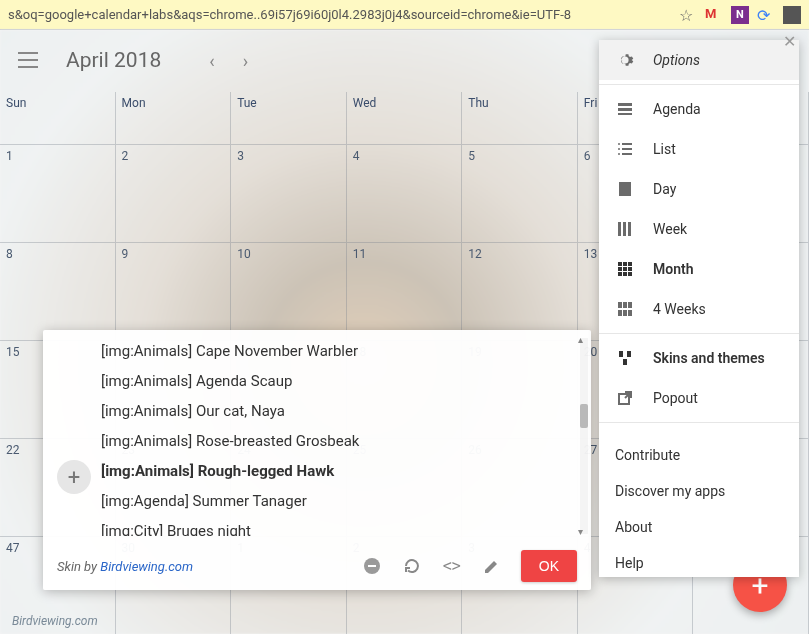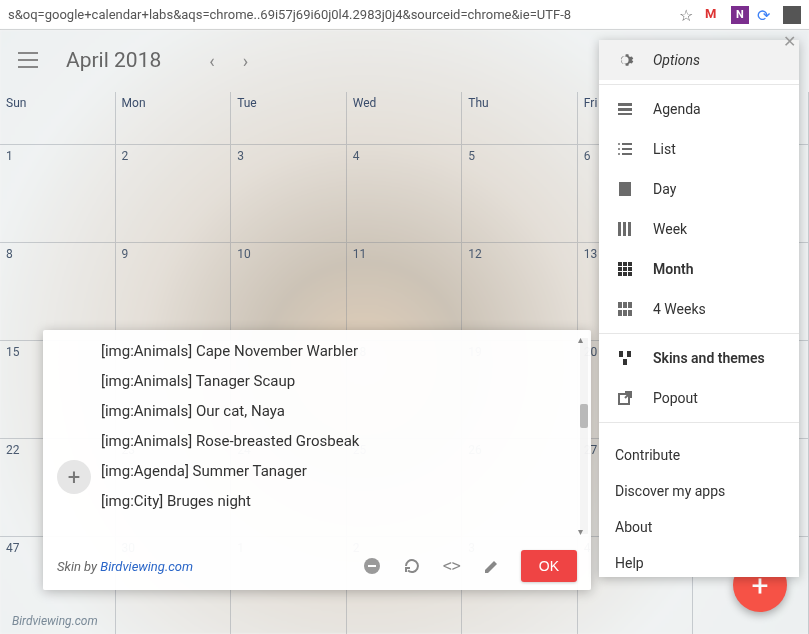--- a/index.html
+++ b/index.html
@@ -1,18 +1,18 @@
 <!DOCTYPE html>
 <html><head>
 <meta charset="utf-8">
 <style>
   * { box-sizing: border-box; margin: 0; padding: 0; }
   body { font-family: Roboto, Arial, sans-serif; width: 809px; height: 634px; overflow: hidden; background: #e8e8e8; position: relative; }
 
-  .addr-bar { height: 30px; background: #ffffff; display: flex; align-items: center; padding: 0 8px; border-bottom: 1px solid #d0d0d0; }
+  .addr-bar { height: 30px; background: #fef9c3; display: flex; align-items: center; padding: 0 8px; border-bottom: 1px solid #d0d0d0; }
   .addr-text { flex: 1; font-size: 13px; color: #555; white-space: nowrap; overflow: hidden; }
   .addr-icons { display: flex; gap: 8px; align-items: center; }
   .addr-icons span, .addr-icons svg { width: 18px; height: 18px; display: inline-block; }
 
   .cal-bg { position: absolute; top: 30px; left: 0; right: 0; bottom: 0; background: radial-gradient(circle at 45% 55%, #b89070 0%, #a88860 8%, #8e7a5e 18%, #c4b8a8 40%, #dde3e4 70%, #d5dce0 100%); filter: blur(1px); }
   .bg-mask { position: absolute; top: 30px; left: 0; right: 0; bottom: 0; background: rgba(255,255,255,0.55); }
 
   .cal-header { position: absolute; top: 48px; left: 18px; display: flex; align-items: center; gap: 28px; }
   .hamburger { width: 20px; height: 16px; display: flex; flex-direction: column; justify-content: space-between; }
   .hamburger div { height: 2px; background: #888; }
@@ -129,23 +129,24 @@
     <div class="cell">4</div>
     <div class="cell">5</div>
   </div>
 
 <div class="attribution">Birdviewing.com</div>
 
 <div class="picker">
   <div class="picker-add">+</div>
   <div class="picker-list" id="picker-list">
       <div class="picker-item">[img:Animals] Cape November Warbler</div>
-      <div class="picker-item">[img:Animals] Tanager Scaup</div>
+      <div class="picker-item">[img:Animals] Agenda Scaup</div>
       <div class="picker-item">[img:Animals] Our cat, Naya</div>
       <div class="picker-item">[img:Animals] Rose-breasted Grosbeak</div>
+      <div class="picker-item bold">[img:Animals] Rough-legged Hawk</div>
       <div class="picker-item">[img:Agenda] Summer Tanager</div>
       <div class="picker-item">[img:City] Bruges night</div>
     </div>
   <div class="picker-scroll">
     <div class="scroll-arrow up">▴</div>
     <div class="scroll-track"></div>
     <div class="scroll-thumb"></div>
     <div class="scroll-arrow down">▾</div>
   </div>
   <div class="picker-footer">

